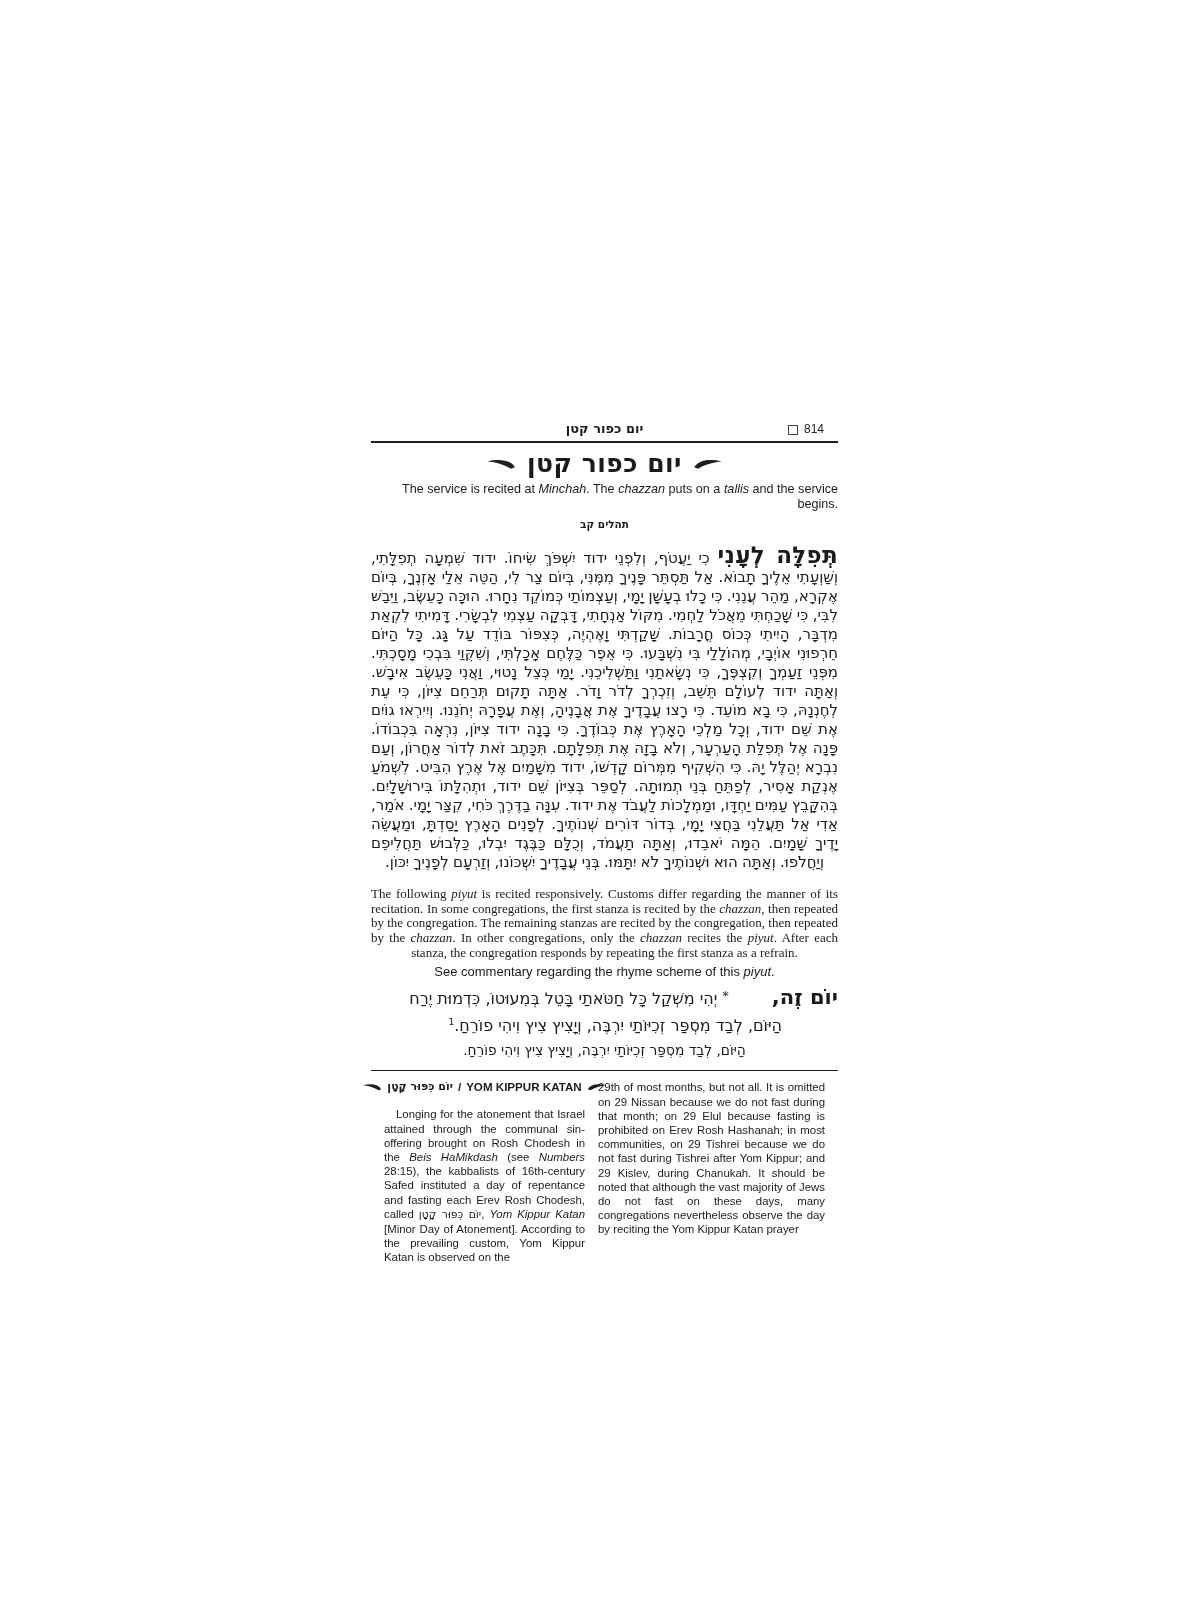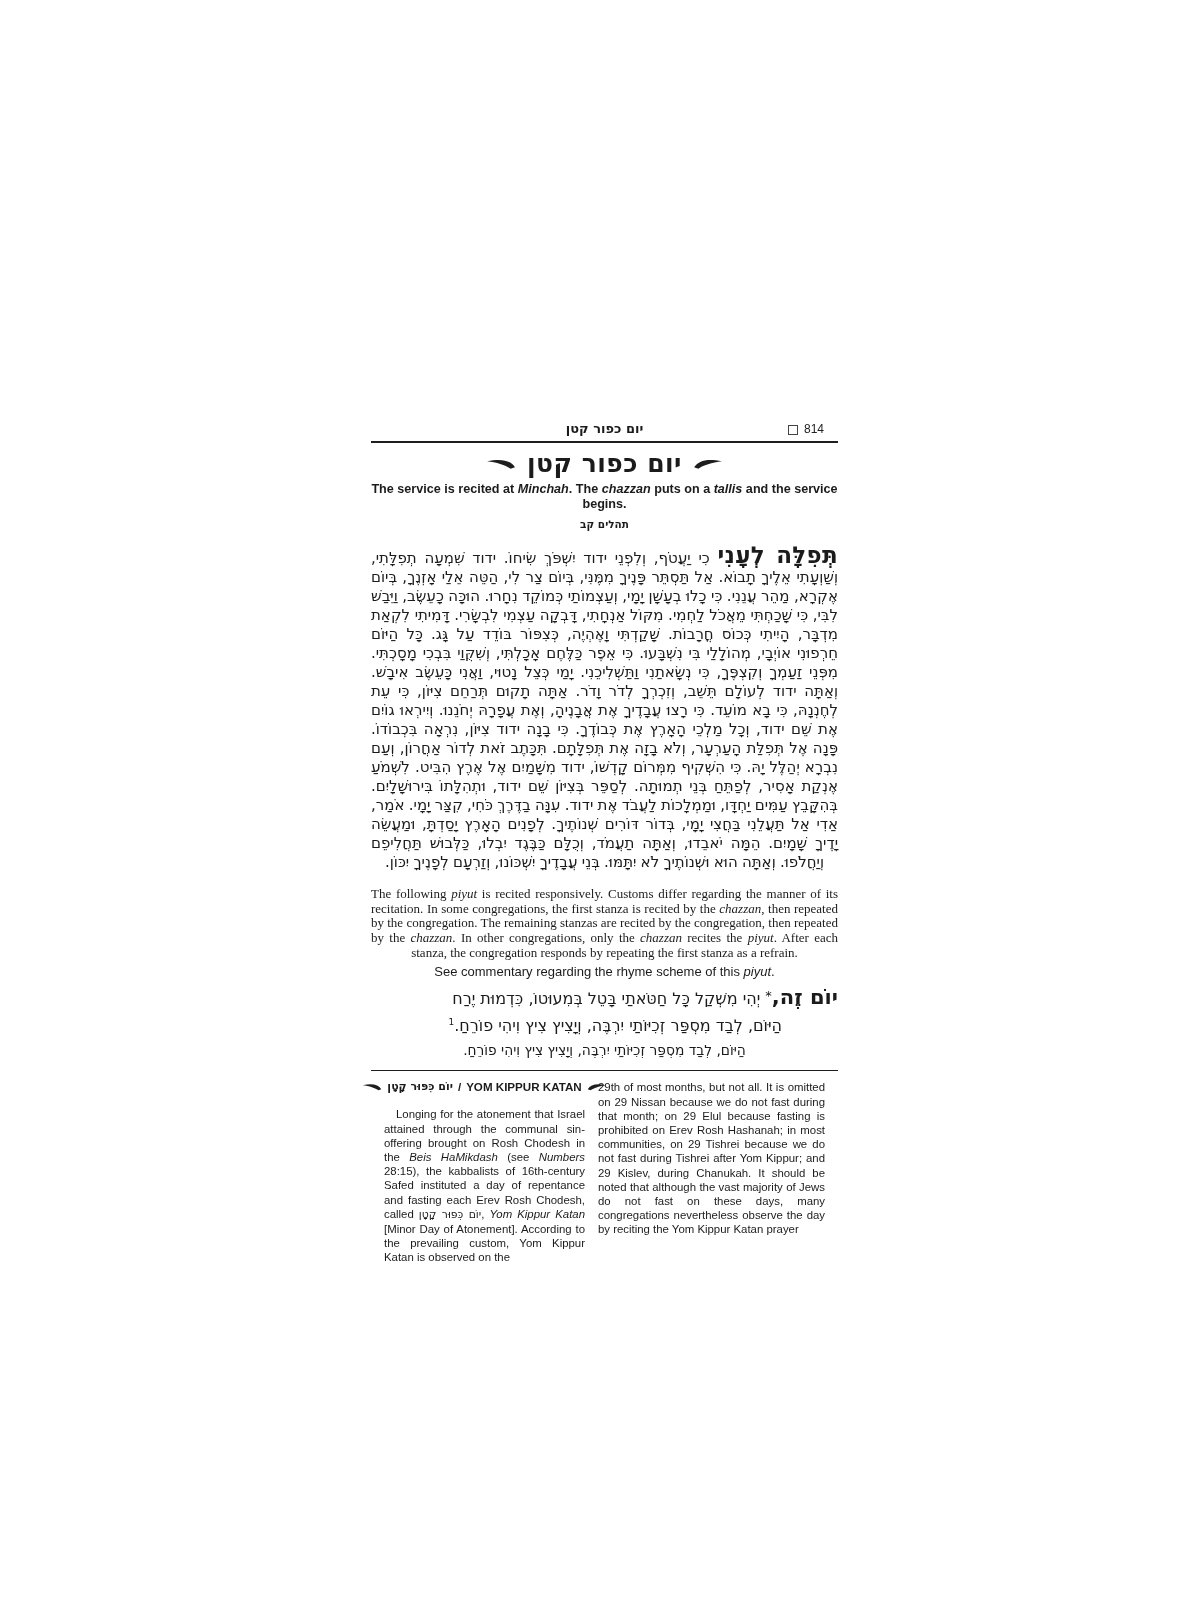--- a/index.html
+++ b/index.html
@@ -27,21 +27,21 @@
 
   
   .main-title{display:flex;align-items:center;justify-content:center;gap:11px;margin-top:7px;}
   .main-title .heb{font-family:"DejaVu Sans",sans-serif;font-weight:bold;font-size:25px;line-height:27px;letter-spacing:.5px;}
   .swash{width:30px;height:12px;fill:#1e1e1e;flex:0 0 auto;}
   .swash.flip{transform:scaleX(-1);}
 
   .it{font-style:italic;}
   .heb-inline{font-family:"DejaVu Sans",sans-serif;font-size:.95em;}
 
-  .instruction{text-align:center;font-size:12.6px;line-height:15px;margin-top:5px;font-weight:bold;}
+  .instruction{text-align:right;font-size:12.6px;line-height:15px;margin-top:5px;}
 
   .psalm-source{
     text-align:center;font-family:"DejaVu Sans",sans-serif;
     font-size:10.5px;font-weight:bold;margin-top:6px;line-height:12px;
   }
 
   
   .psalm{
     direction:rtl;unicode-bidi:embed;
     text-align:justify;text-align-last:center;
@@ -55,21 +55,21 @@
     text-align:justify;text-align-last:center;
     font-size:13px;line-height:14.7px;margin-top:8px;font-family:Liberation Serif, serif;
   }
   .see-note{text-align:center;font-size:13px;line-height:13px;margin-top:4px;}
 
   
   .piyut-l1{
     direction:rtl;font-family:"DejaVu Sans",sans-serif;
     font-size:16px;line-height:25px;margin-top:5px;white-space:nowrap;
   }
-  .piyut-l1 .opening{font-size:21px;font-weight:bold;}
+  .piyut-l1 .opening{font-size:21px;font-weight:bold;margin-left:43px;}
   .piyut-l1 .asterisk{font-size:13px;vertical-align:4px;}
   .piyut-l2{
     direction:rtl;font-family:"DejaVu Sans",sans-serif;
     font-size:16px;line-height:22px;margin-right:56px;white-space:nowrap;
   }
   .piyut-l2 sup{font-size:9px;}
   .piyut-repeat{
     direction:rtl;text-align:center;font-family:"DejaVu Sans",sans-serif;
     font-size:13.8px;line-height:17.5px;margin-top:5px;
   }

